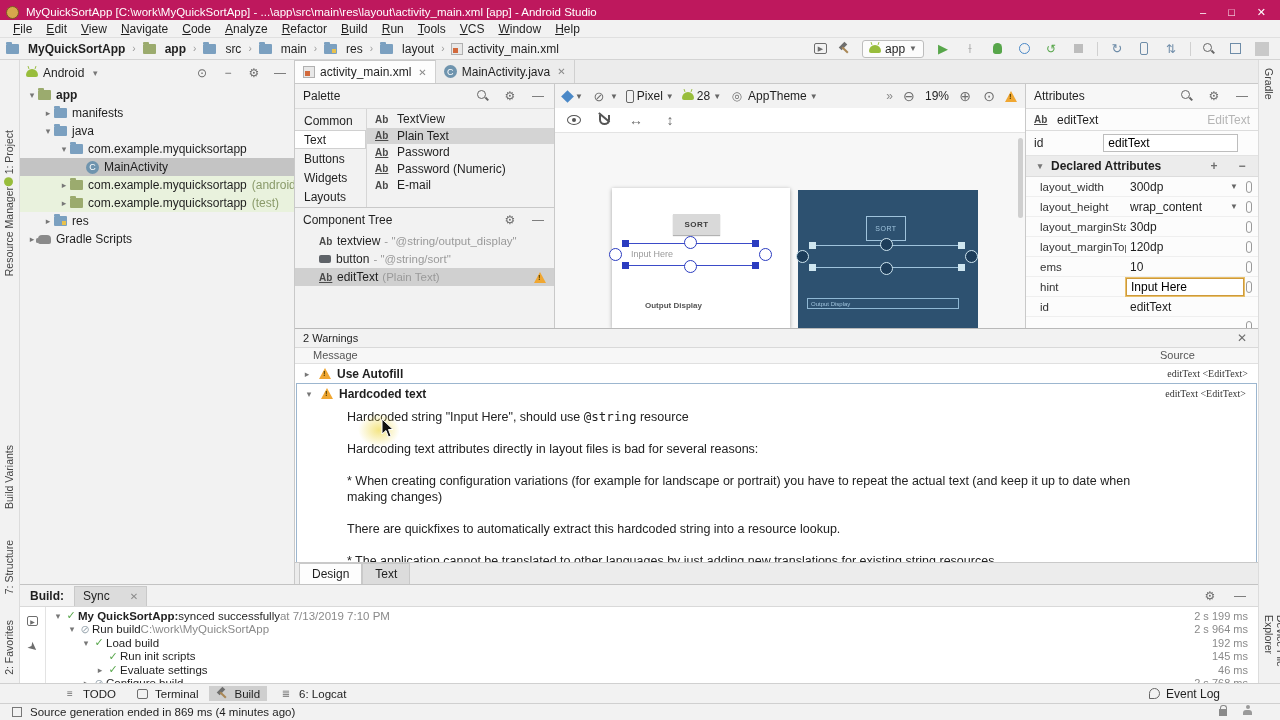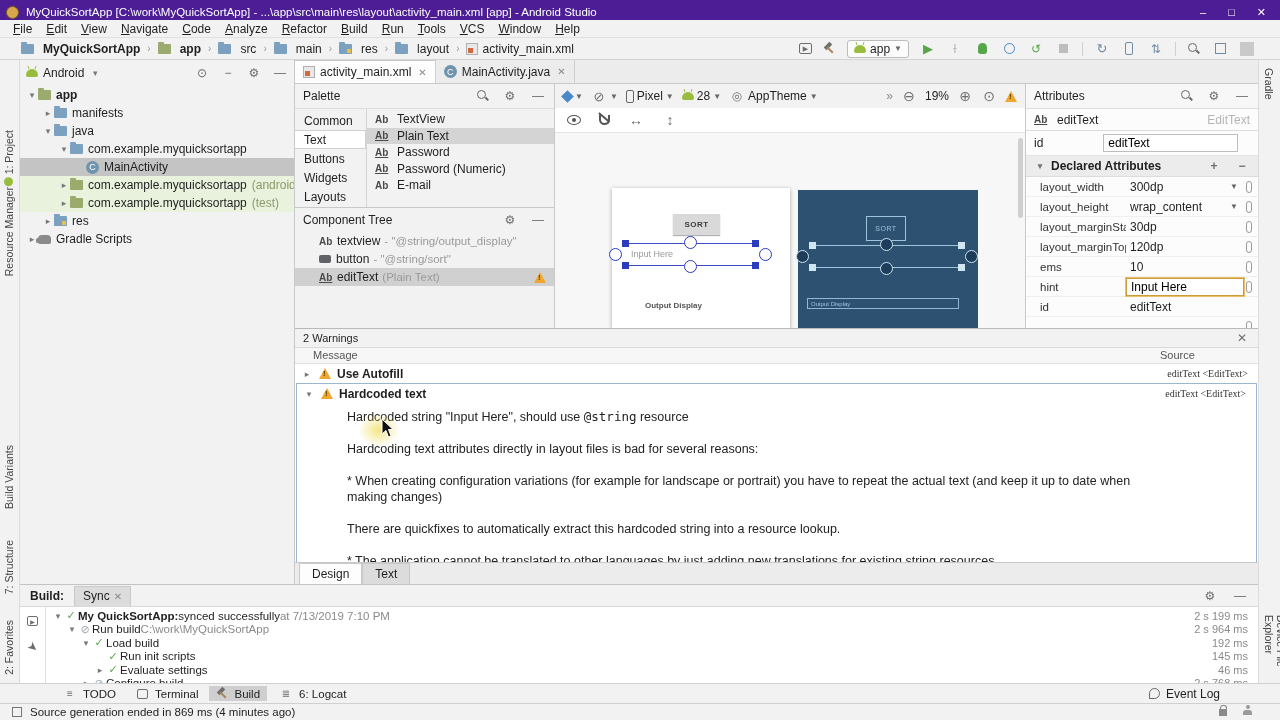--- a/index.html
+++ b/index.html
@@ -39,31 +39,31 @@
   .hammer::before { content:""; position:absolute; left:1px; top:2px; width:8px; height:4px; background:#6e6e6e; transform:rotate(-45deg); }
   .hammer::after { content:""; position:absolute; left:6px; top:4px; width:2px; height:8px; background:#a98755; transform:rotate(-45deg); }
   .pill { width:6px; height:12px; border:1px solid #9a9a9a; border-radius:3px; display:inline-block; flex:none; }
   .bubble { width:11px; height:11px; border:1.5px solid #666; border-radius:50% 50% 50% 0; flex:none; }
   .lockic { width:8px; height:7px; background:#8a8a8a; position:relative; flex:none; }
   .lockic::before { content:""; position:absolute; left:1px; top:-4px; width:5px; height:4px; border:1.5px solid #8a8a8a; border-bottom:none; border-radius:3px 3px 0 0; }
   .person { width:9px; height:5px; background:#9a9a9a; border-radius:3px 3px 0 0; position:relative; flex:none; }
   .person::before { content:""; position:absolute; left:2.5px; top:-5px; width:4px; height:4px; background:#9a9a9a; border-radius:50%; }
 
   
-  #titlebar { position:absolute; left:0; top:0; width:1280px; height:24px; background:#4c1d95; color:#fff; display:flex; align-items:center; padding:0 6px; font-size:11.5px; }
+  #titlebar { position:absolute; left:0; top:0; width:1280px; height:24px; background:#be185d; color:#fff; display:flex; align-items:center; padding:0 6px; font-size:11.5px; }
   #titlebar .logo { width:13px; height:13px; border-radius:50%; background:#d7a74c; border:1px solid #7a5c20; margin-right:7px; flex:none; }
   #titlebar .wbtns { margin-left:auto; display:flex; gap:22px; font-size:11px; padding-right:8px; }
 
   
   #menubar { position:absolute; left:0; top:20px; width:1280px; height:18px; background:#f2f2f2; display:flex; align-items:center; padding-left:6px; border-bottom:1px solid #e0e0e0; }
   .mi { padding:0 7px; }
   .mi::first-letter { text-decoration:underline; }
 
   
-  #toolbar { position:absolute; left:0; top:38px; width:1280px; height:22px; background:#f2f2f2; border-bottom:1px solid #d4d4d4; display:flex; align-items:center; padding:0 21px; }
+  #toolbar { position:absolute; left:0; top:38px; width:1280px; height:22px; background:#f2f2f2; border-bottom:1px solid #d4d4d4; display:flex; align-items:center; padding:0 6px; }
   .crumb { display:flex; align-items:center; gap:4px; }
   .crumb-sep { color:#9a9a9a; font-size:10px; margin:0 3px; }
   #toolbar-right { margin-left:auto; display:flex; align-items:center; gap:11px; padding-right:4px; }
   .runconfig { border:1px solid #bdbdbd; border-radius:3px; background:#fcfcfc; height:18px; display:flex; align-items:center; gap:4px; padding:0 6px; }
   .tsep { width:1px; height:14px; background:#d0d0d0; }
   .file-xml { width:12px; height:12px; background:#e8e8e8; border:1px solid #b0b0b0; position:relative; flex:none; }
   .file-xml::after { content:""; position:absolute; left:1px; bottom:1px; width:5px; height:5px; background:#d2693c; }
 
   
   #left-strip { position:absolute; left:0; top:60px; width:20px; bottom:17px; background:#f2f2f2; border-right:1px solid #dcdcdc; }
@@ -163,21 +163,21 @@
   .wbody p:first-child { margin-top:4px; }
 
   
   #ed-bottom-tabs { position:absolute; left:295px; top:562px; right:22px; height:22px; background:#ececec; border-top:1px solid #c9c9c9; display:flex; align-items:flex-end; padding-left:4px; }
   .btab { height:21px; padding:0 12px; display:flex; align-items:center; font-size:12px; border:1px solid #c9c9c9; border-bottom:none; background:#dcdcdc; }
   .btab.active { background:#fdfdfd; }
 
   
   #build { position:absolute; left:20px; top:584px; right:22px; height:99px; background:#f2f2f2; border-top:1px solid #c3c3c3; }
   #build-hd { height:21px; display:flex; align-items:center; padding:0 10px; gap:10px; }
-  #build-hd .tab { background:#dcdcdc; border:1px solid #c9c9c9; border-bottom:none; height:20px; display:flex; align-items:center; gap:4px; padding:0 8px; }
+  #build-hd .tab { background:#dcdcdc; border:1px solid #c9c9c9; border-bottom:none; height:20px; display:flex; align-items:center; gap:20px; padding:0 8px; }
   #build-hd .hic { margin-left:auto; display:flex; gap:14px; }
   #build-body { position:absolute; left:0; top:21px; right:0; bottom:0; background:#fff; border-top:1px solid #d9d9d9; display:flex; }
   #build-gutter { width:26px; border-right:1px solid #e3e3e3; display:flex; flex-direction:column; align-items:center; gap:10px; padding-top:6px; }
   #build-tree { flex:1; padding-top:2px; position:relative; }
   .brow { height:13.5px; display:flex; align-items:center; font-size:11.5px; white-space:nowrap; }
   .brow .time { position:absolute; right:10px; color:#8a8a8a; font-size:11px; }
   .brow .meta { color:#8a8a8a; }
   .ck { color:#57a64a; font-size:11px; width:14px; flex:none; text-align:center; }
   .nosym { color:#9aa7b0; font-size:11px; width:14px; flex:none; text-align:center; }
 

